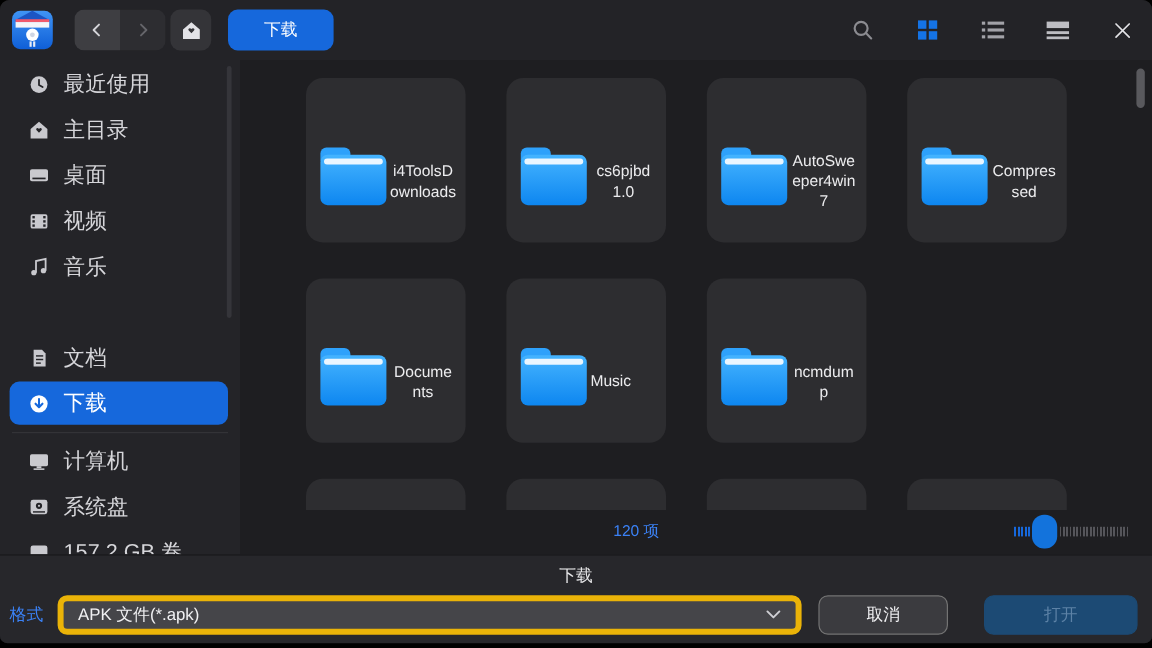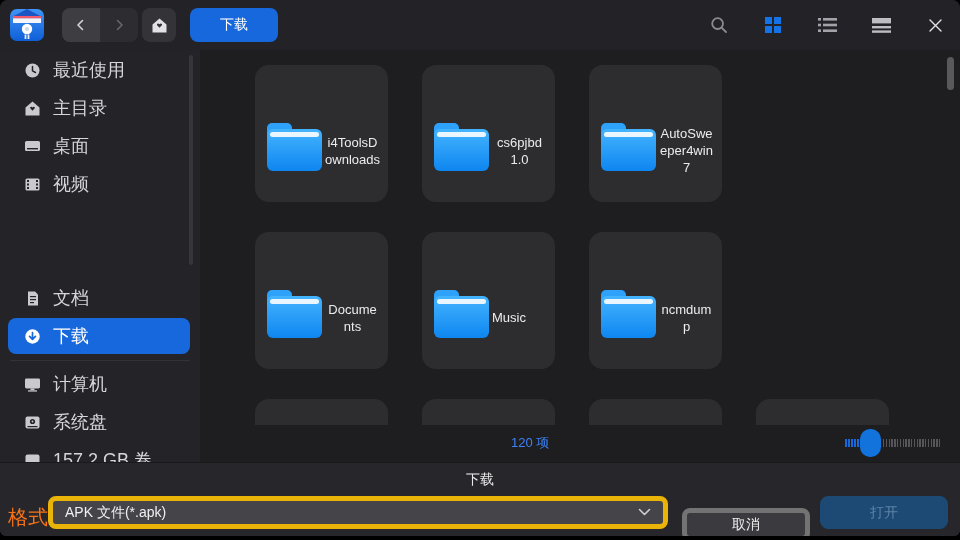--- a/index.html
+++ b/index.html
@@ -57,28 +57,28 @@
   .ticks.blue{left:2px;width:15px;
      background:repeating-linear-gradient(90deg,#1668dc 0 1.6px,transparent 1.6px 3px);}
   .ticks.gray{left:40px;width:58px;
      background:repeating-linear-gradient(90deg,#55555a 0 1.4px,transparent 1.4px 2.8px);}
   .thumb{position:absolute;left:17px;top:1px;width:21px;height:28px;border-radius:10px;background:#1373dc;}
 
   
   .footer{position:absolute;left:0;top:462px;width:960px;height:74px;background:#27272b;
           border-top:1px solid #19191c;box-sizing:border-box;}
   .ftitle{position:absolute;left:0;top:8px;width:960px;text-align:center;color:#e8e8ea;font-size:14px;}
-  .fmtlabel{position:absolute;left:8px;top:41px;color:#f97316;font-size:20px;}
+  .fmtlabel{position:absolute;left:8px;top:41px;color:#3b82f6;font-size:14px;}
   .combo{position:absolute;left:48px;top:33px;width:620px;height:33px;border-radius:8px;
          background:#454549;border:5px solid #eab308;box-sizing:border-box;display:flex;
          align-items:center;padding:0 12px;cursor:pointer;}
   .combo .cval{color:#f0f0f2;font-size:14px;flex:1;}
   .btn{position:absolute;top:33px;height:33px;border-radius:8px;font-size:14px;cursor:pointer;
        font-family:inherit;}
-  .btn.cancel{left:682px;width:128px;background:#3b3b3f;border:5px solid #737373;color:#f0f0f2;margin-top:12px;}
+  .btn.cancel{left:682px;width:108px;background:#3b3b3f;border:1px solid #737373;color:#f0f0f2;}
   .btn.open{left:820px;width:128px;background:#1c4a74;border:1px solid #1c4a74;color:#5d82a6;}
 </style>
 </head>
 <body>
 
 <div class="window">
 
   <div class="titlebar">
     <div class="appicon">
       <svg width="38" height="40" viewBox="0 0 38 40">
@@ -197,20 +197,30 @@
             <rect x="3" y="4" width="2" height="2" fill="#242428"></rect>
             <rect x="3" y="7.5" width="2" height="2" fill="#242428"></rect>
             <rect x="3" y="11" width="2" height="2" fill="#242428"></rect>
             <rect x="12" y="4" width="2" height="2" fill="#242428"></rect>
             <rect x="12" y="7.5" width="2" height="2" fill="#242428"></rect>
             <rect x="12" y="11" width="2" height="2" fill="#242428"></rect>
           </svg>
         </span>
         <span class="sb-label">视频</span>
       </div>
+      <div class="sb-item" style="top: 154px;">
+        <span class="sb-icon">
+          <svg width="17" height="17" viewBox="0 0 17 17">
+            <path d="M6 13.2 V3.5 L14 1.8 V11.6" stroke="#c9c9ce" stroke-width="1.5" fill="none"></path>
+            <circle cx="4.2" cy="13.2" r="2.2" fill="#c9c9ce"></circle>
+            <circle cx="12.2" cy="11.6" r="2.2" fill="#c9c9ce"></circle>
+          </svg>
+        </span>
+        <span class="sb-label">音乐</span>
+      </div>
       <div class="sb-item" style="top: 230px;">
         <span class="sb-icon">
           <svg width="17" height="17" viewBox="0 0 17 17">
             <path d="M4 1.5 H11 L14 4.5 V15.5 H4 Z" fill="#c9c9ce"></path>
             <rect x="6" y="6" width="6" height="1.2" fill="#242428"></rect>
             <rect x="6" y="9" width="6" height="1.2" fill="#242428"></rect>
             <rect x="6" y="12" width="4" height="1.2" fill="#242428"></rect>
           </svg>
         </span>
         <span class="sb-label">文档</span>
@@ -293,20 +303,34 @@
               <linearGradient id="fg" x1="0" y1="0" x2="0" y2="1">
       <stop offset="0" stop-color="#45b4ff"></stop>
                 <stop offset="1" stop-color="#0d86f0"></stop>
               </linearGradient>
             </defs>
     <path d="M4 8 a5 5 0 0 1 5-5 H24 a5 5 0 0 1 5 5 v6 H4 Z" fill="#2ea1fb"></path>
     <rect x="4" y="9" width="55" height="42" rx="6" fill="url(#fg)"></rect>
     <rect x="7" y="12" width="49" height="5" rx="2.5" fill="#eaf6ff"></rect>
   </svg></span>
         <span class="flabel">AutoSweeper4win7</span>
+      </div>
+      <div class="tile" style="left: 556px; top: 15px;">
+        <span class="ficon"><svg width="62" height="54" viewBox="0 0 62 54">
+    <defs>
+              <linearGradient id="fg" x1="0" y1="0" x2="0" y2="1">
+      <stop offset="0" stop-color="#45b4ff"></stop>
+                <stop offset="1" stop-color="#0d86f0"></stop>
+              </linearGradient>
+            </defs>
+    <path d="M4 8 a5 5 0 0 1 5-5 H24 a5 5 0 0 1 5 5 v6 H4 Z" fill="#2ea1fb"></path>
+    <rect x="4" y="9" width="55" height="42" rx="6" fill="url(#fg)"></rect>
+    <rect x="7" y="12" width="49" height="5" rx="2.5" fill="#eaf6ff"></rect>
+  </svg></span>
+        <span class="flabel">Compressed</span>
       </div>
       <div class="tile" style="left: 55px; top: 182px;">
         <span class="ficon"><svg width="62" height="54" viewBox="0 0 62 54">
     <defs>
               <linearGradient id="fg" x1="0" y1="0" x2="0" y2="1">
       <stop offset="0" stop-color="#45b4ff"></stop>
                 <stop offset="1" stop-color="#0d86f0"></stop>
               </linearGradient>
             </defs>
     <path d="M4 8 a5 5 0 0 1 5-5 H24 a5 5 0 0 1 5 5 v6 H4 Z" fill="#2ea1fb"></path>

